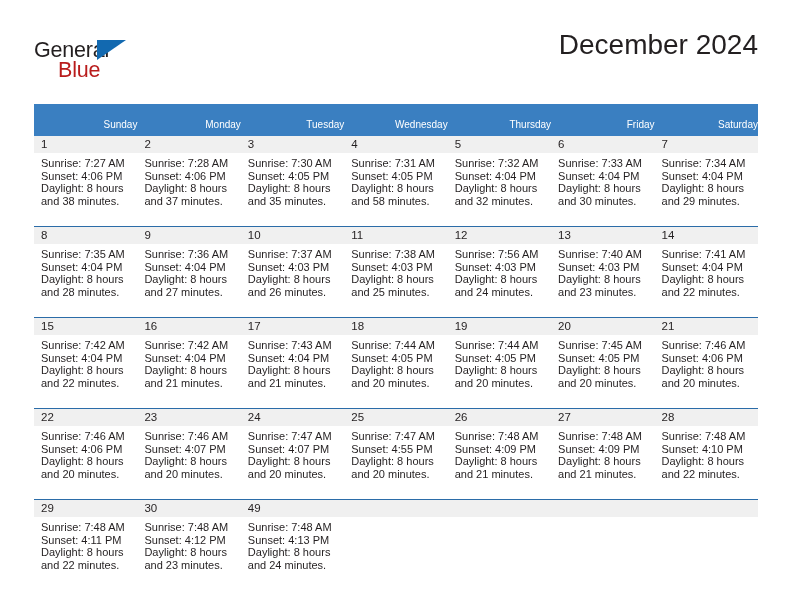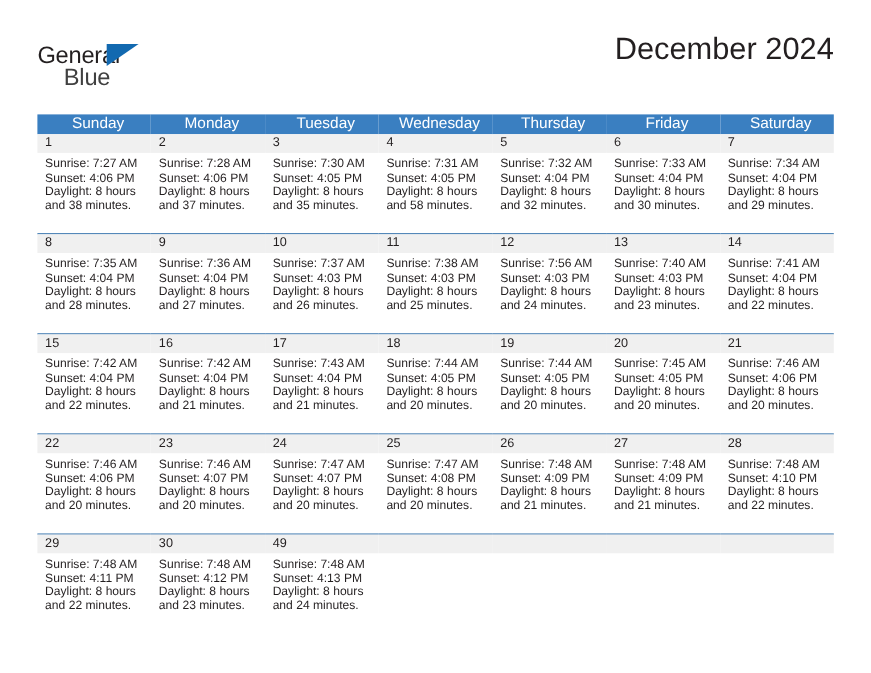--- a/index.html
+++ b/index.html
@@ -47,21 +47,21 @@
     color: #231f20;
     line-height: 24px;
     white-space: nowrap;
   }
   .logo-blue {
     position: absolute;
     left: 24px;
     top: 20px;
     font-size: 21.5px;
     letter-spacing: -0.2px;
-    color: #404040;
+    color: #b91c1c;
     line-height: 24px;
     white-space: nowrap;
   }
   .logo-triangle {
     position: absolute;
     left: 63px;
     top: 2px;
     width: 0;
     height: 0;
     border-left: 29px solid #1269b0;
@@ -96,24 +96,24 @@
     left: 34px;
     top: 104px;
     width: 724px;
     border-collapse: collapse;
     table-layout: fixed;
   }
 
   .calendar th {
     background: #3a7fc1;
     color: #ffffff;
-    font-size: 14px;
+    font-size: 10px;
     font-weight: normal;
-    text-align: center;
-    padding: 1px 0 5px 7px;
+    text-align: right;
+    padding: 15px 0 5px 7px;
     height: 11px;
     line-height: 12px;
     border: none;
   }
 
   .week-row > td {
     vertical-align: top;
     padding: 0;
     border: none;
     border-top: 1.4px solid #2b6ca8;
@@ -454,21 +454,21 @@
               <div>Daylight: 8 hours</div>
               <div>and 20 minutes.</div>
             </div>
           </div>
         </td>
         <td>
           <div class="cell">
             <div class="daynum-band">25</div>
             <div class="details">
               <div>Sunrise: 7:47 AM</div>
-              <div>Sunset: 4:08 PM</div>
+              <div>Sunset: 4:55 PM</div>
               <div>Daylight: 8 hours</div>
               <div>and 20 minutes.</div>
             </div>
           </div>
         </td>
         <td>
           <div class="cell">
             <div class="daynum-band">26</div>
             <div class="details">
               <div>Sunrise: 7:48 AM</div>

